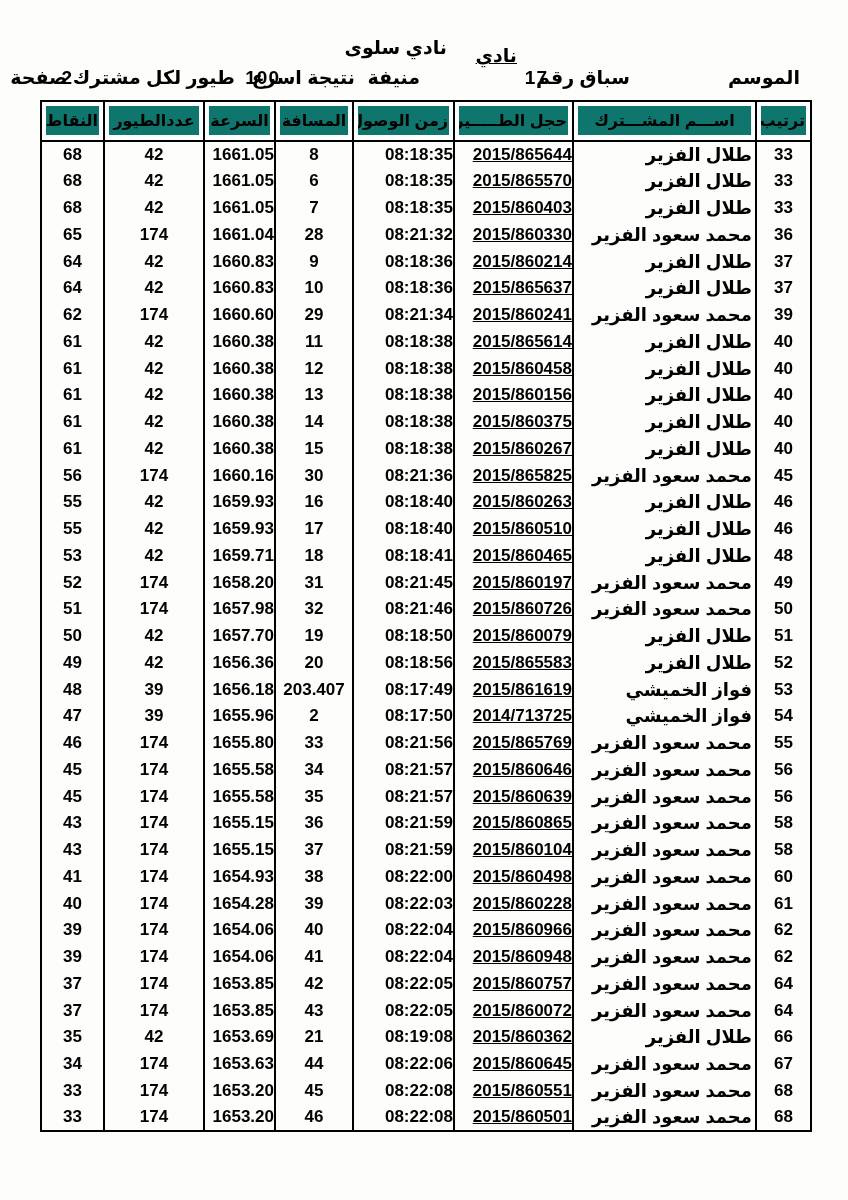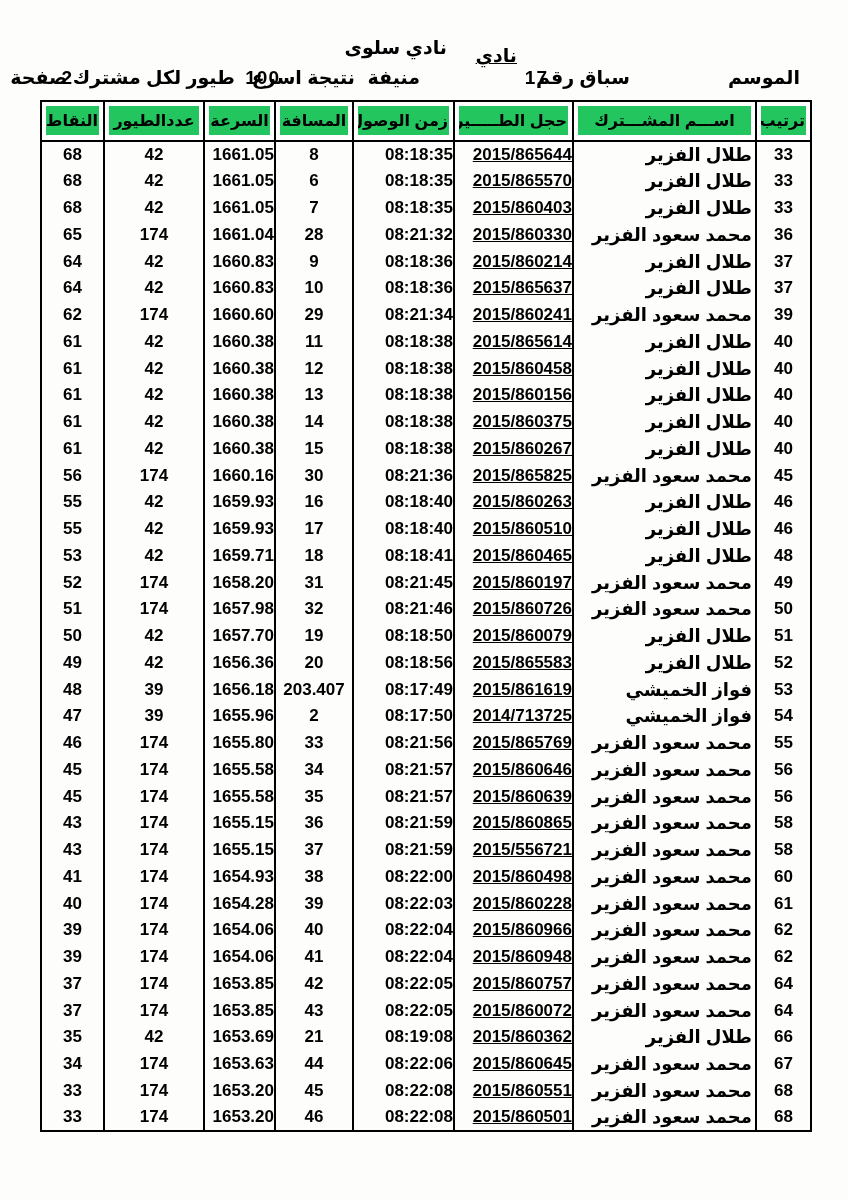--- a/index.html
+++ b/index.html
@@ -31,21 +31,21 @@
   .tablewrap{position:absolute;top:100px;left:40px;width:770px;}
   table.results{
     border-collapse:collapse;table-layout:fixed;
     width:770px;direction:rtl;
     border:2px solid #000;
   }
   th,td{border-left:2px solid #000;border-right:2px solid #000;overflow:hidden;}
   thead tr{border-bottom:2px solid #000;}
   th{padding:0;background:#fff;height:38px;vertical-align:middle;}
   th .hd{
-    background:#22c55e;
+    background:#0f766e;
     margin:3px 4px 4px 4px;
     padding:6px 1px 5px 1px;
     font-size:16px;line-height:18px;
     text-align:center;white-space:nowrap;overflow:hidden;
     direction:rtl;
   }
   tbody tr{height:26.76px;}
   td{
     padding:0;font-size:17px;line-height:26px;
     white-space:nowrap;vertical-align:middle;
@@ -373,21 +373,21 @@
           <td class="c-ring">2015/860865</td>
           <td class="c-time">08:21:59</td>
           <td class="c-dist">36</td>
           <td class="c-speed">1655.15</td>
           <td class="c-birds">174</td>
           <td class="c-points">43</td>
         </tr>
         <tr>
           <td class="c-rank">58</td>
           <td class="c-name">محمد سعود الفزير</td>
-          <td class="c-ring">2015/556721</td>
+          <td class="c-ring">2015/860104</td>
           <td class="c-time">08:21:59</td>
           <td class="c-dist">37</td>
           <td class="c-speed">1655.15</td>
           <td class="c-birds">174</td>
           <td class="c-points">43</td>
         </tr>
         <tr>
           <td class="c-rank">60</td>
           <td class="c-name">محمد سعود الفزير</td>
           <td class="c-ring">2015/860498</td>

